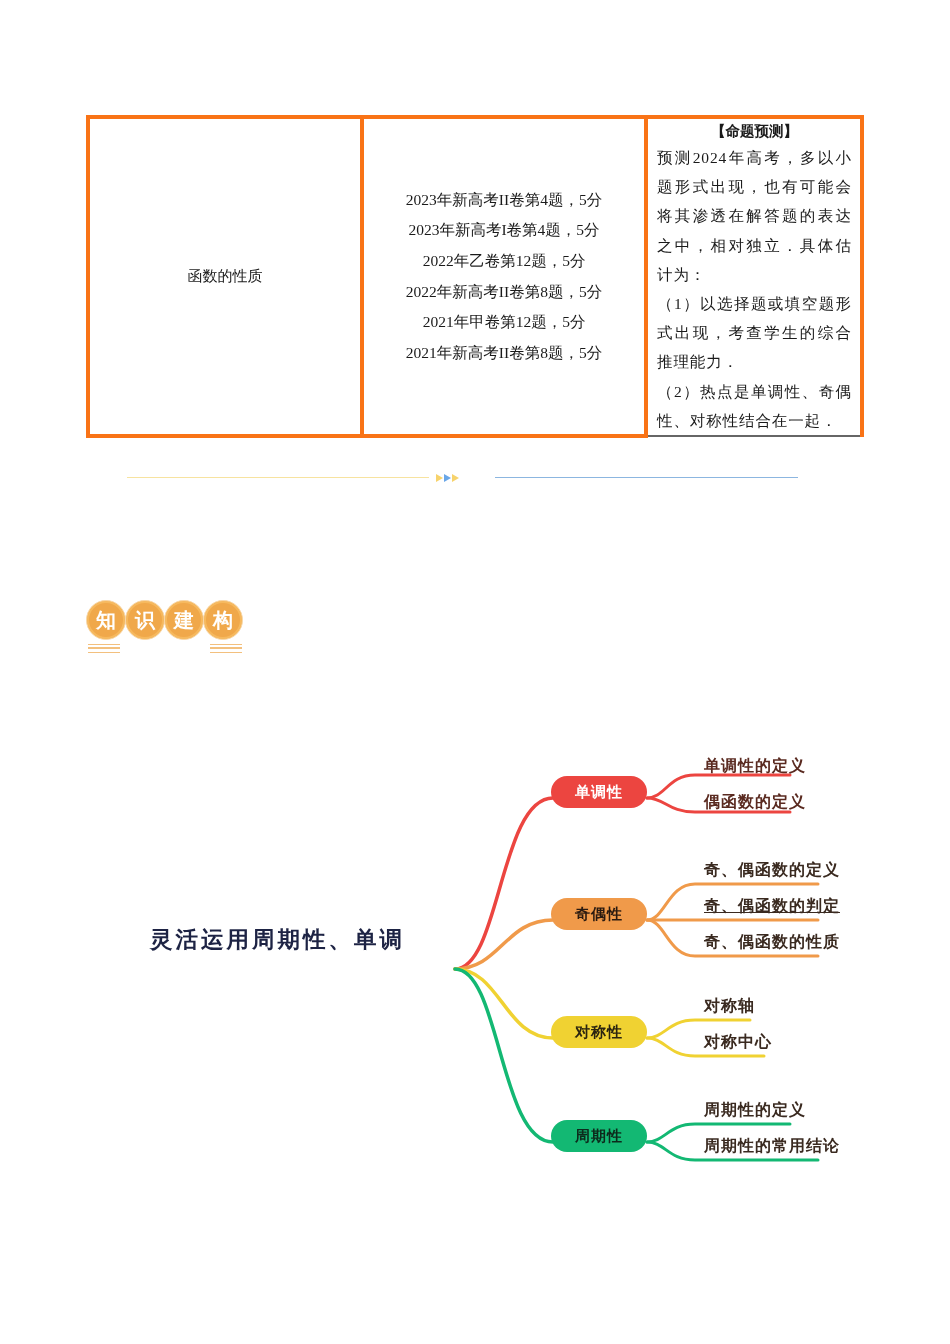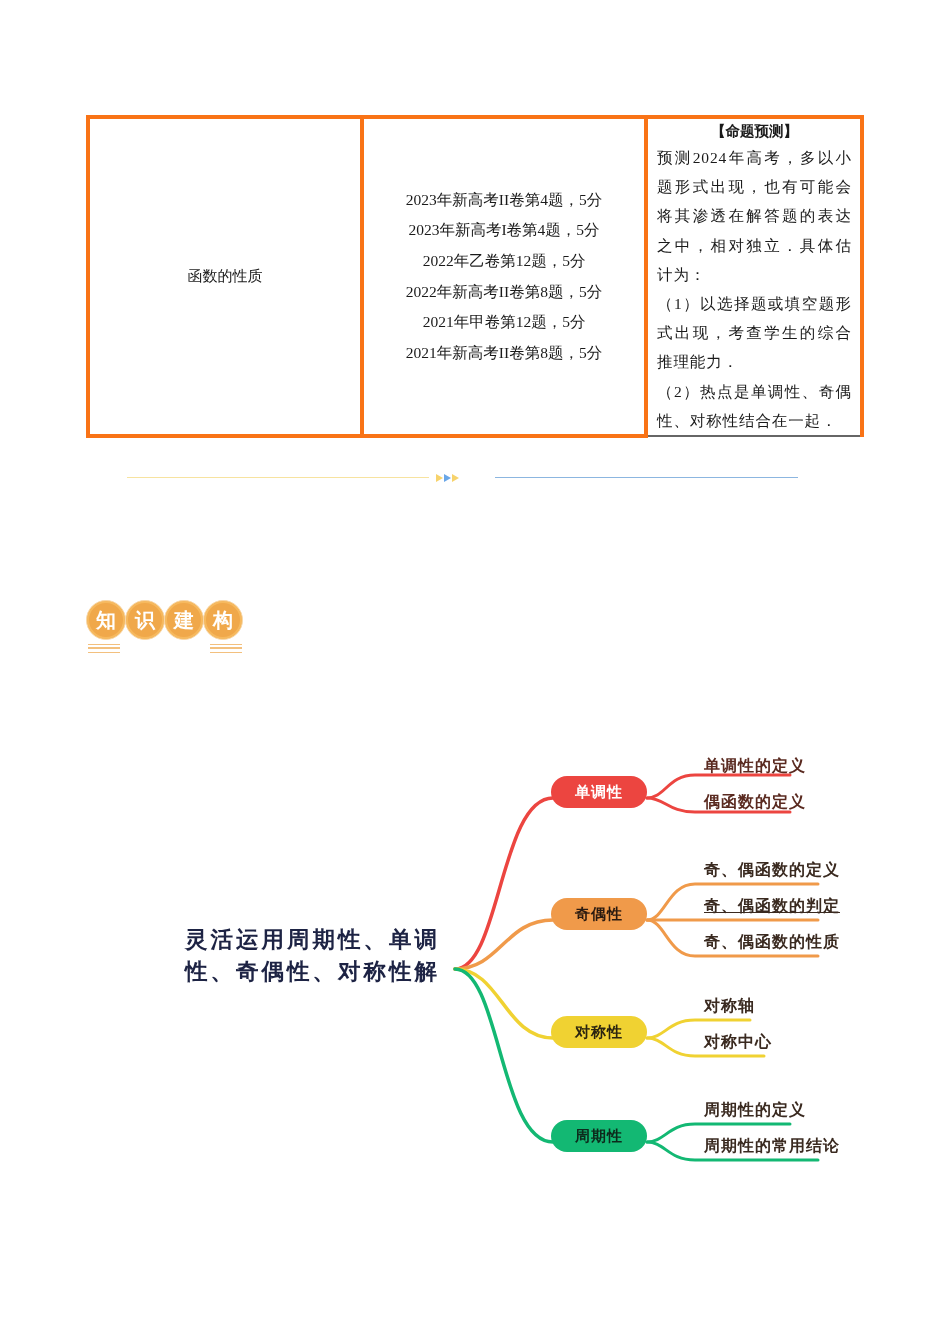--- a/index.html
+++ b/index.html
@@ -37,21 +37,21 @@
                    color: #fff; font-family: "DejaVu Sans", sans-serif; font-weight: bold; font-size: 20px;
                    box-sizing: border-box; }
   .badge .under { position: absolute; top: 44px; height: 7px; width: 32px;
                   border-top: 1.5px solid #f3c07e; border-bottom: 1.5px solid #f3c07e; }
   .badge .under::after { content: ""; position: absolute; left: 0; right: 0; top: 2px; height: 1.5px; background: #f3c07e; }
   .badge .under.l { left: 2px; } .badge .under.r { left: 124px; }
 
   
   .mindmap { position: absolute; left: 0; top: 740px; width: 950px; height: 450px; }
   .mindmap svg { position: absolute; left: 0; top: 0; }
-  .root-text { position: absolute; left: 150px; top: 183px; width: 290px; text-align: right;
+  .root-text { position: absolute; left: 150px; top: 183px; width: 290px; text-align: left;
                font-family: "DejaVu Sans", sans-serif; font-weight: bold; font-size: 22.5px;
                line-height: 32px; color: #1d2344; letter-spacing: 3px; }
   .branch { position: absolute; width: 96px; height: 32px; border-radius: 22px;
             display: flex; align-items: center; justify-content: center;
             font-family: "DejaVu Sans", sans-serif; font-weight: bold; font-size: 15px; letter-spacing: 1px; }
   .branch.b1 { left: 551px; top: 36px; background: #ec4540; color: #ffffff; }
   .branch.b2 { left: 551px; top: 158px; background: #f09a4a; color: #2a1a10; }
   .branch.b3 { left: 551px; top: 276px; background: #f0d232; color: #2a2410; }
   .branch.b4 { left: 551px; top: 380px; background: #13b873; color: #0d2a1c; }
   .leaf { position: absolute; font-family: "DejaVu Sans", sans-serif; font-weight: bold; font-size: 16px;
@@ -127,21 +127,20 @@
       <path d="M647 298 C 665 298, 668 280, 695 280 L 750 280" stroke="#f0d232" stroke-width="3"></path>
       <path d="M647 298 C 665 298, 668 316, 695 316 L 764 316" stroke="#f0d232" stroke-width="3"></path>
 
       <path d="M647 402 C 665 402, 668 384, 695 384 L 790 384" stroke="#13b873" stroke-width="3"></path>
       <path d="M647 402 C 665 402, 668 420, 695 420 L 818 420" stroke="#13b873" stroke-width="3"></path>
     </g>
   </svg>
 
   <div class="root-text">
     <div>灵活运用周期性、单调</div>
-    <div>性、奇偶性、对称性解</div>
   </div>
 
   <div class="branch b1">单调性</div>
   <div class="branch b2">奇偶性</div>
   <div class="branch b3">对称性</div>
   <div class="branch b4">周期性</div>
 
   <div class="leaf red" style="left:704px; top:16px;">单调性的定义</div>
   <div class="leaf red" style="left:704px; top:52px;">偶函数的定义</div>
 

